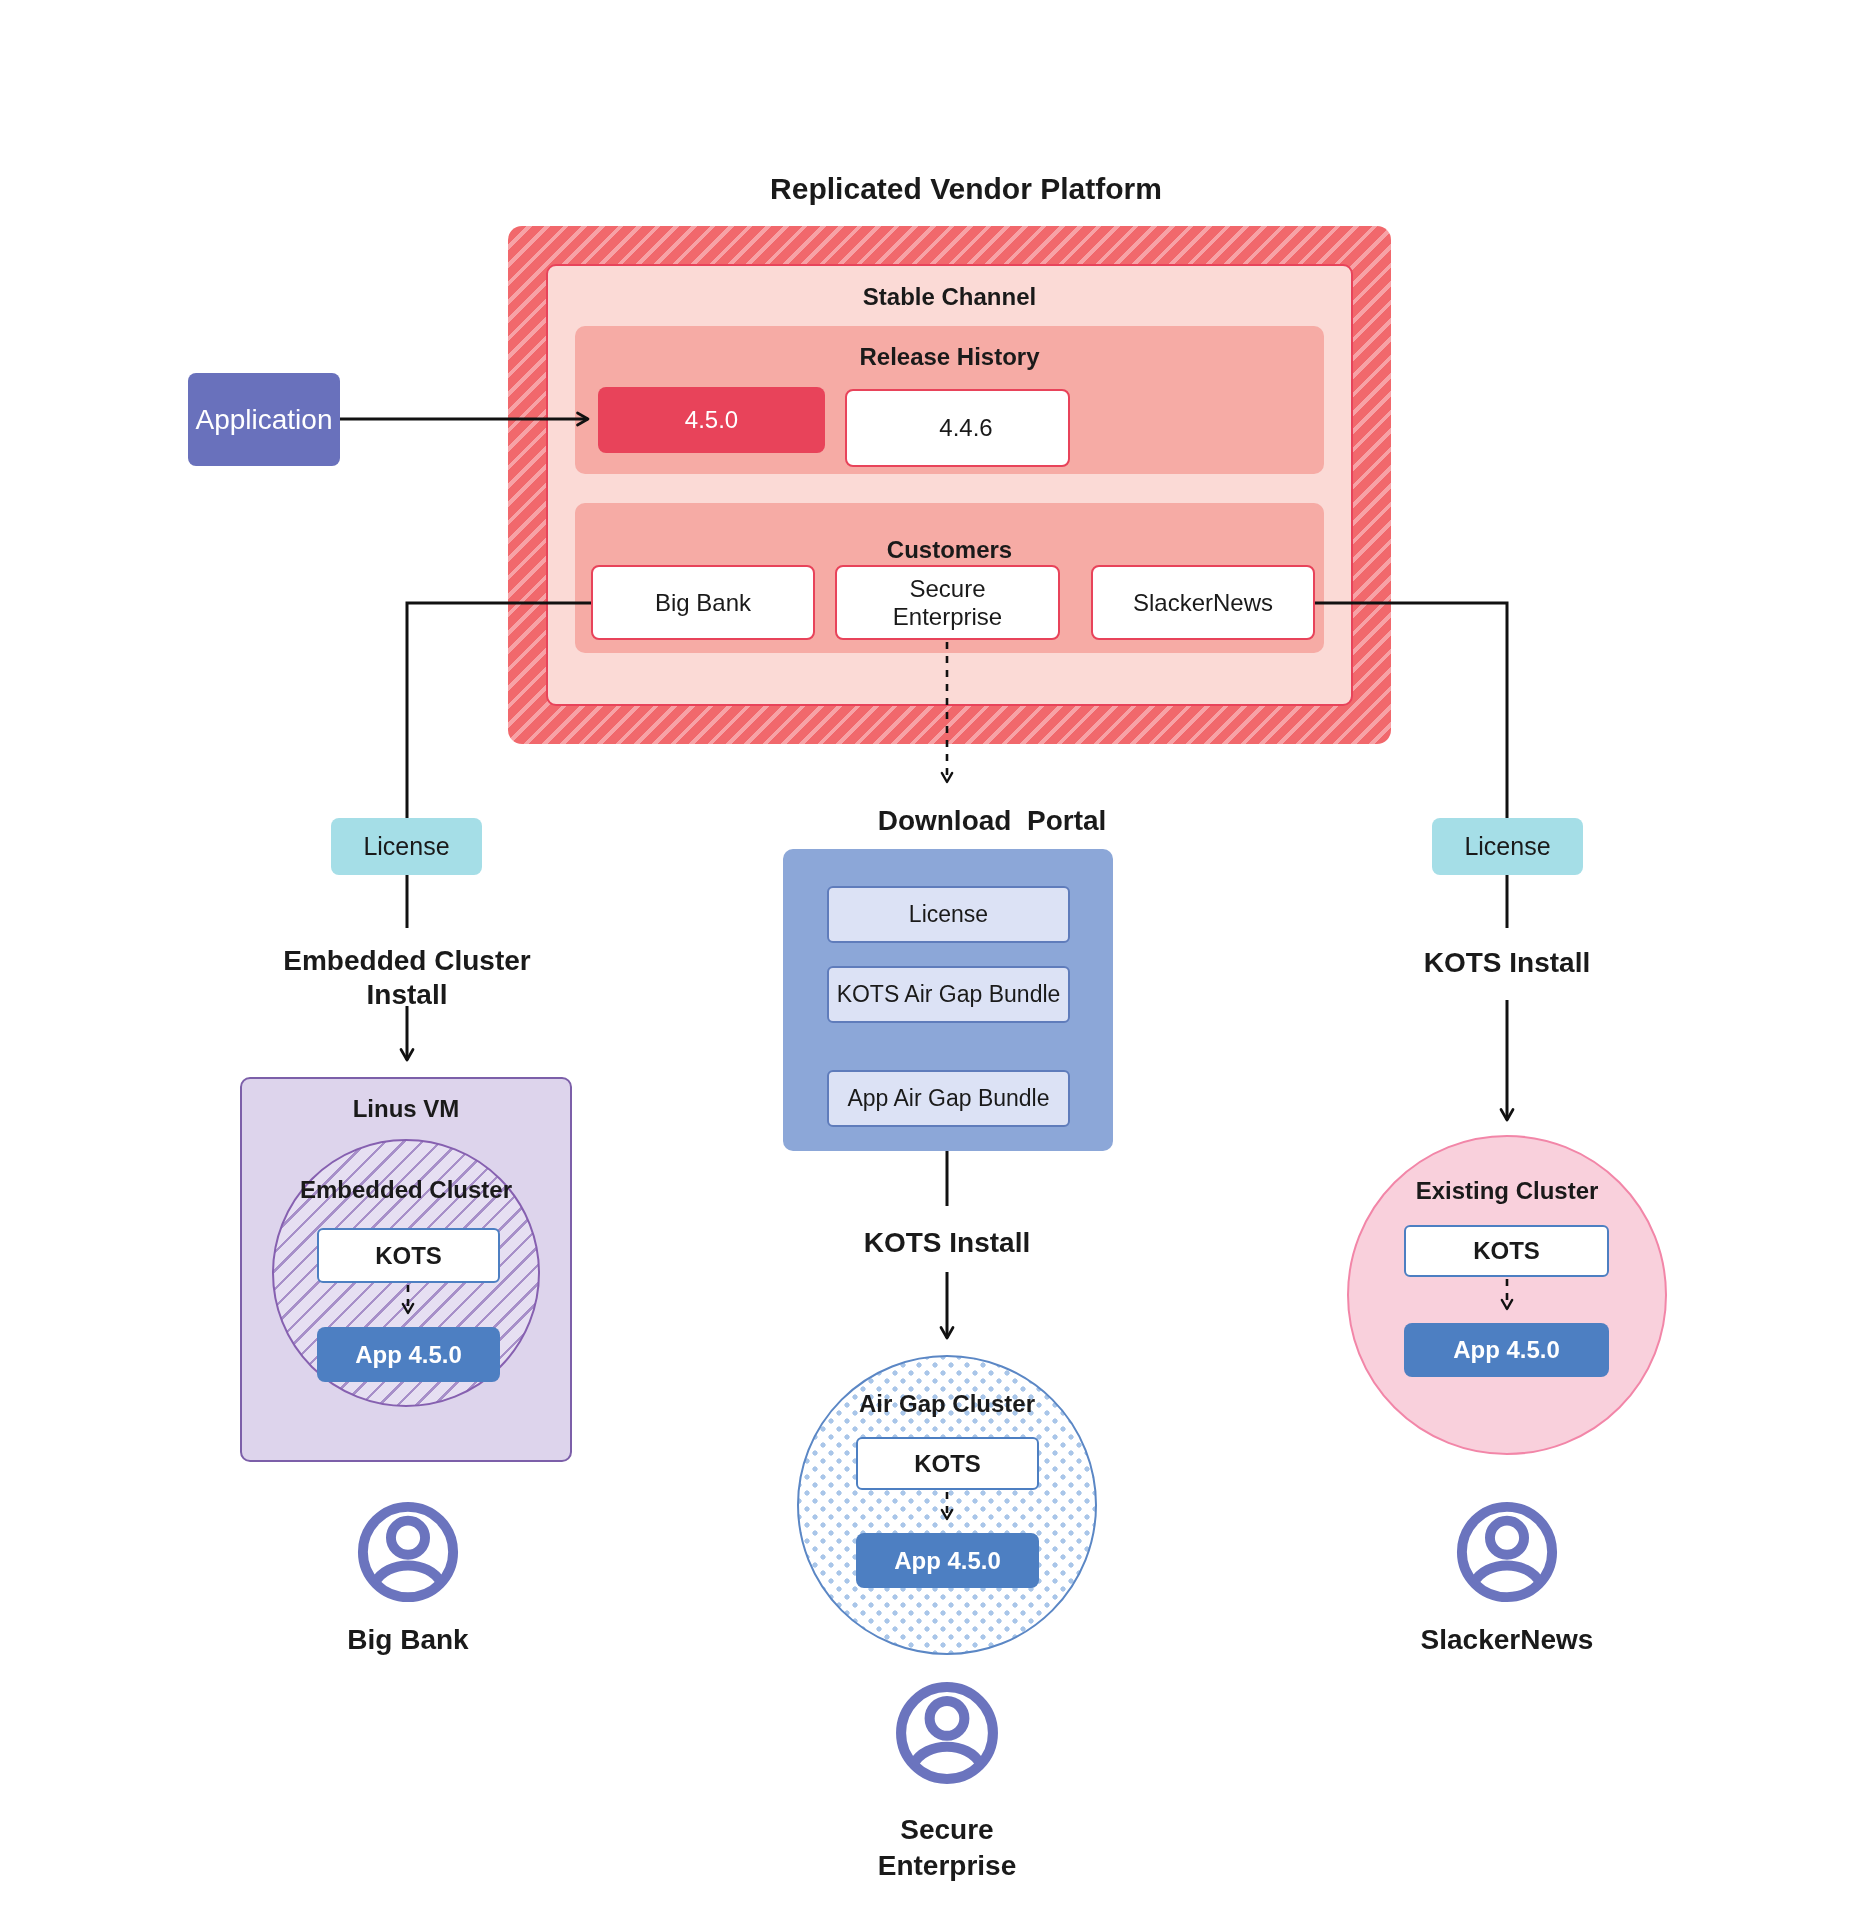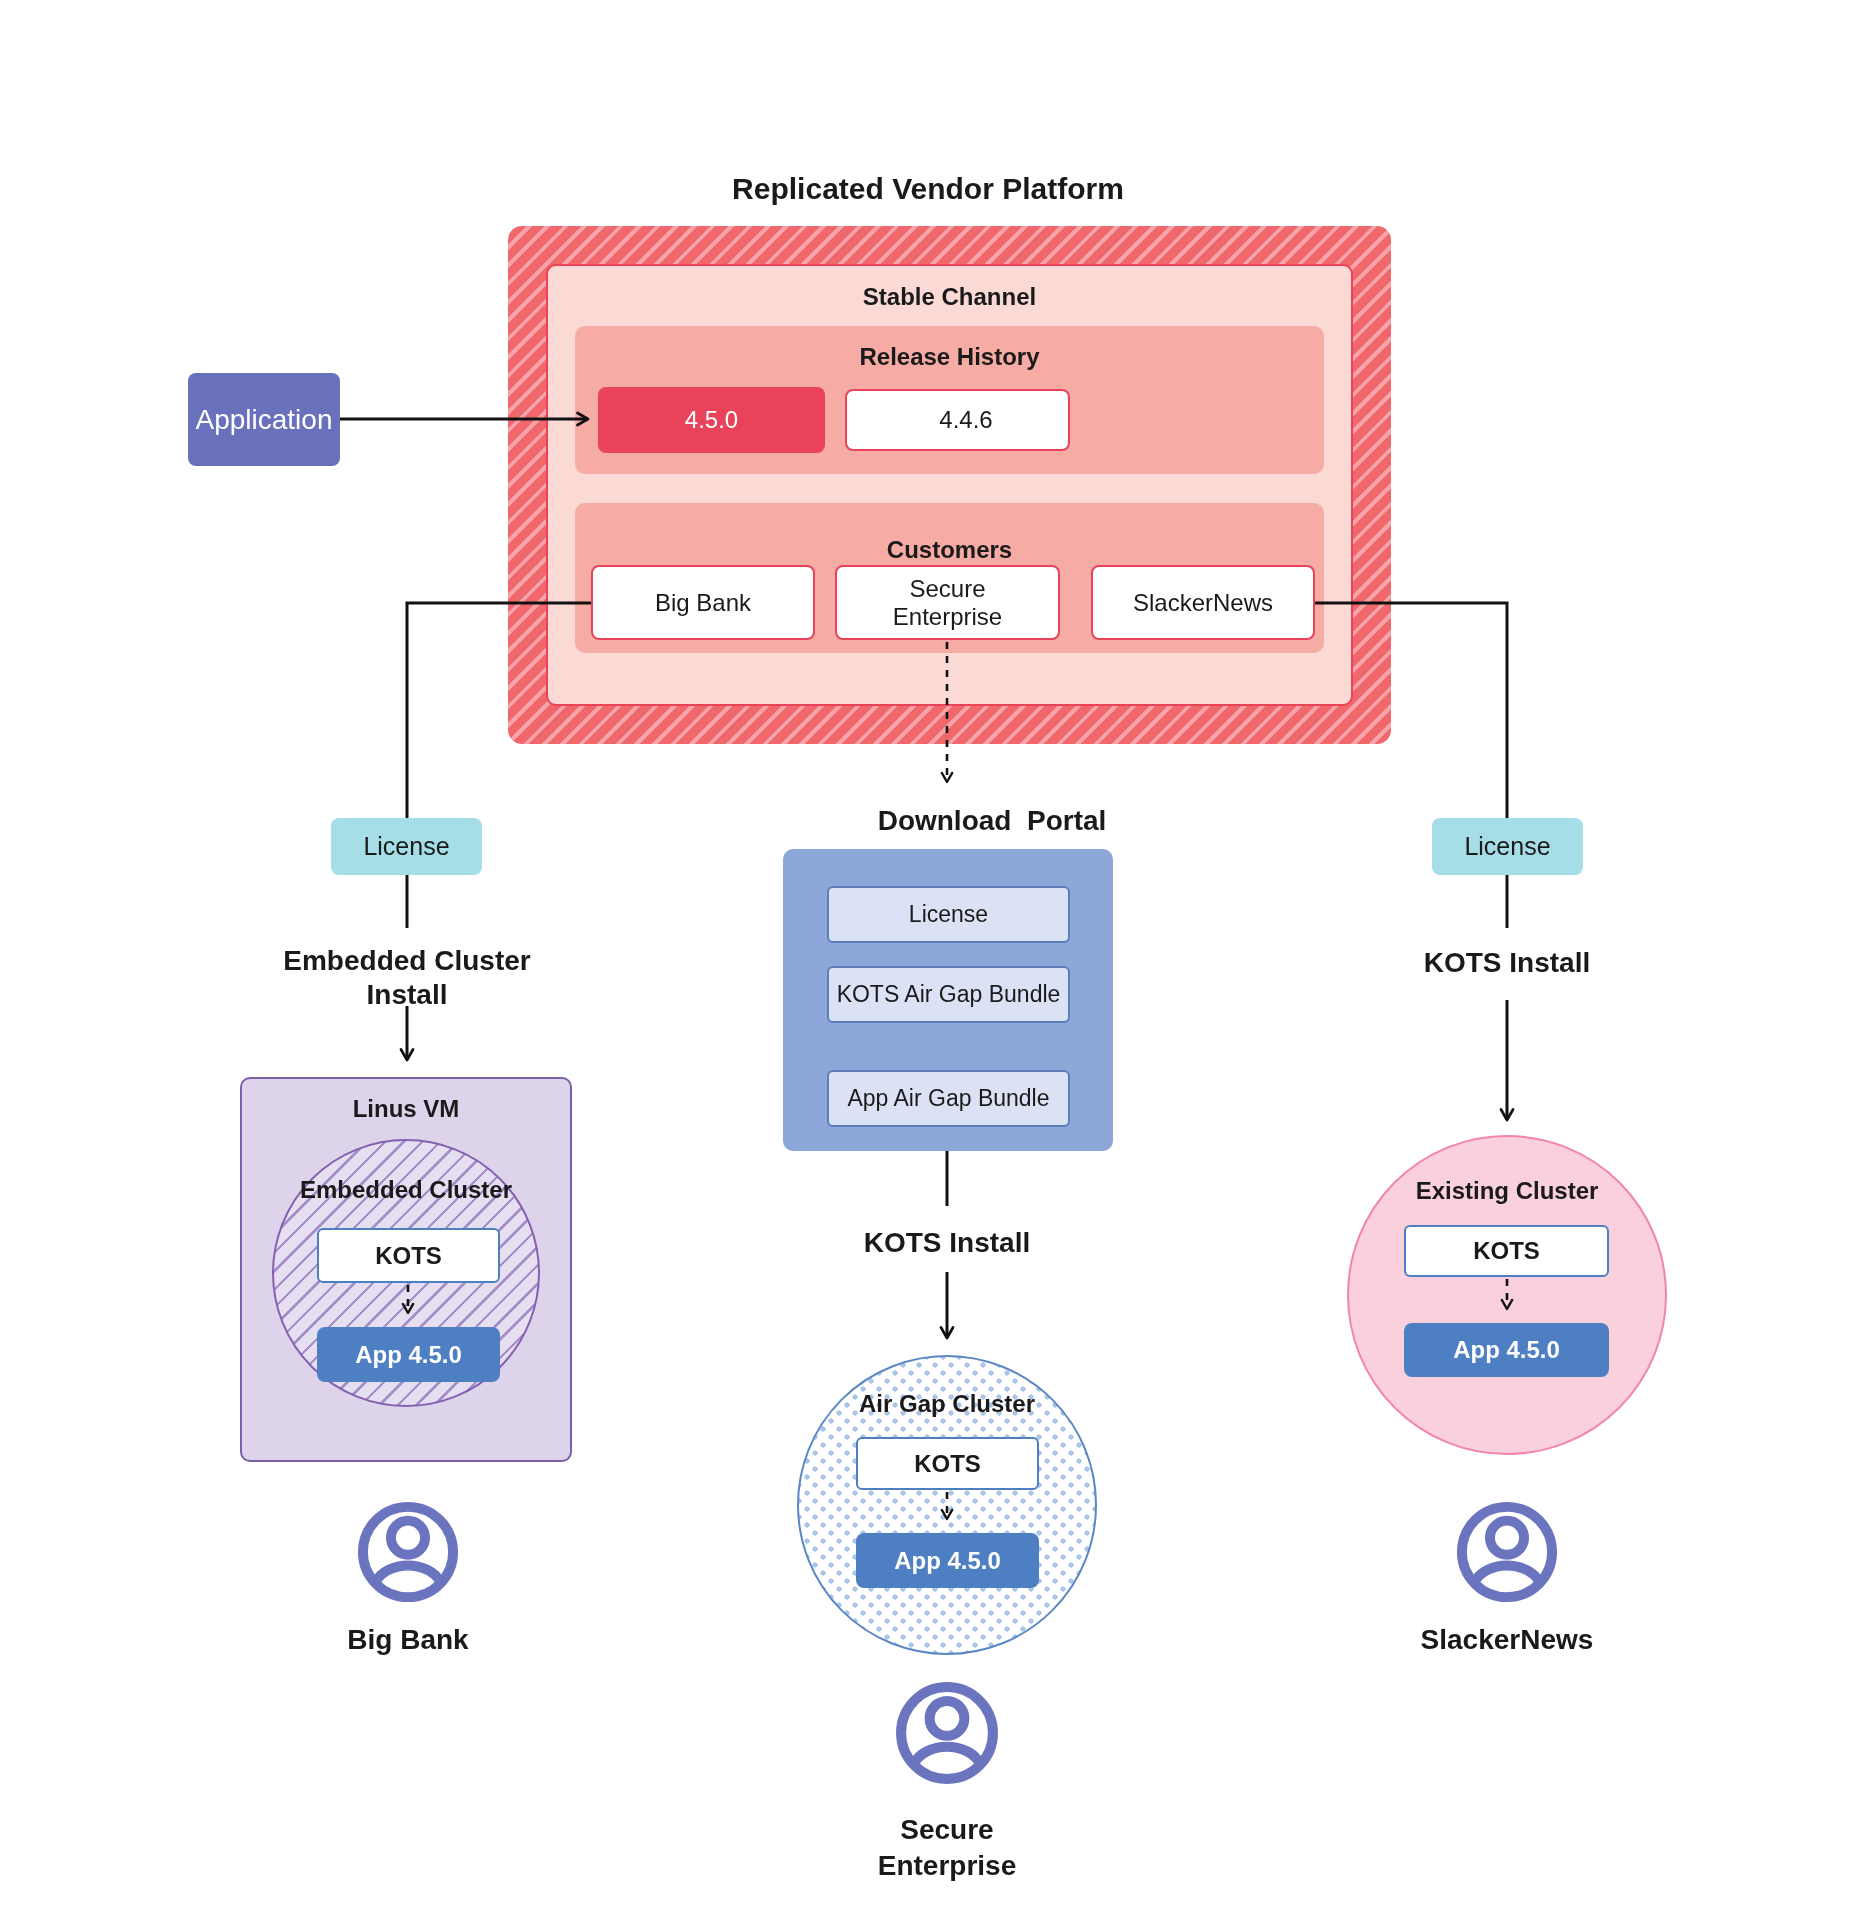--- a/index.html
+++ b/index.html
@@ -81,31 +81,31 @@
   .user-label { font-size:28px; font-weight:700; line-height:36px; }
 
   .connectors { position:absolute; left:0; top:0; pointer-events:none; }
   .z1 { z-index:1; } .z2 { z-index:2; } .z3 { z-index:3; }
 </style>
 </head>
 <body>
 
 <div class="canvas">
 
-  <div class="abs cc title z3" style="left:628px; top:172px; width:600px;text-align:right;">Replicated Vendor Platform</div>
+  <div class="abs cc title z3" style="left:666px; top:172px; width:600px;text-align:right;">Replicated Vendor Platform</div>
 
   <div class="abs hatch-red z1" style="left:508px; top:226px; width:883px; height:518px;"></div>
 
   <div class="abs stable z1" style="left:546px; top:264px; width:807px; height:442px;"></div>
   <div class="abs cc sec-label z2" style="left:546px; top:283px; width:807px;">Stable Channel</div>
 
   <div class="abs section z1" style="left:575px; top:326px; width:749px; height:148px;"></div>
   <div class="abs cc sec-label z2" style="left:575px; top:343px; width:749px;">Release History</div>
   <div class="abs cc rel-current z3" style="left:598px; top:387px; width:227px; height:66px;">4.5.0</div>
-  <div class="abs cc box-white z3" style="left:845px; top:389px; width:225px; height:62px;padding-left:17px;">4.4.6</div>
+  <div class="abs cc box-white z3" style="left:845px; top:389px; width:225px; height:78px;padding-left:17px;">4.4.6</div>
 
   <div class="abs section z1" style="left:575px; top:503px; width:749px; height:150px;"></div>
   <div class="abs cc sec-label z2" style="left:575px; top:522px; width:749px;margin-top:14px;">Customers</div>
   <div class="abs cc box-white z3" style="left:591px; top:565px; width:224px; height:75px;">Big Bank</div>
   <div class="abs cc box-white z3" style="left:835px; top:565px; width:225px; height:75px; line-height:28px; padding:0 30px;">Secure Enterprise</div>
   <div class="abs cc box-white z3" style="left:1091px; top:565px; width:224px; height:75px;">SlackerNews</div>
 
   <div class="abs cc application z3" style="left:188px; top:373px; width:152px; height:93px;">Application</div>
 
   <div class="abs cc license z3" style="left:331px; top:818px; width:151px; height:57px;">License</div>

